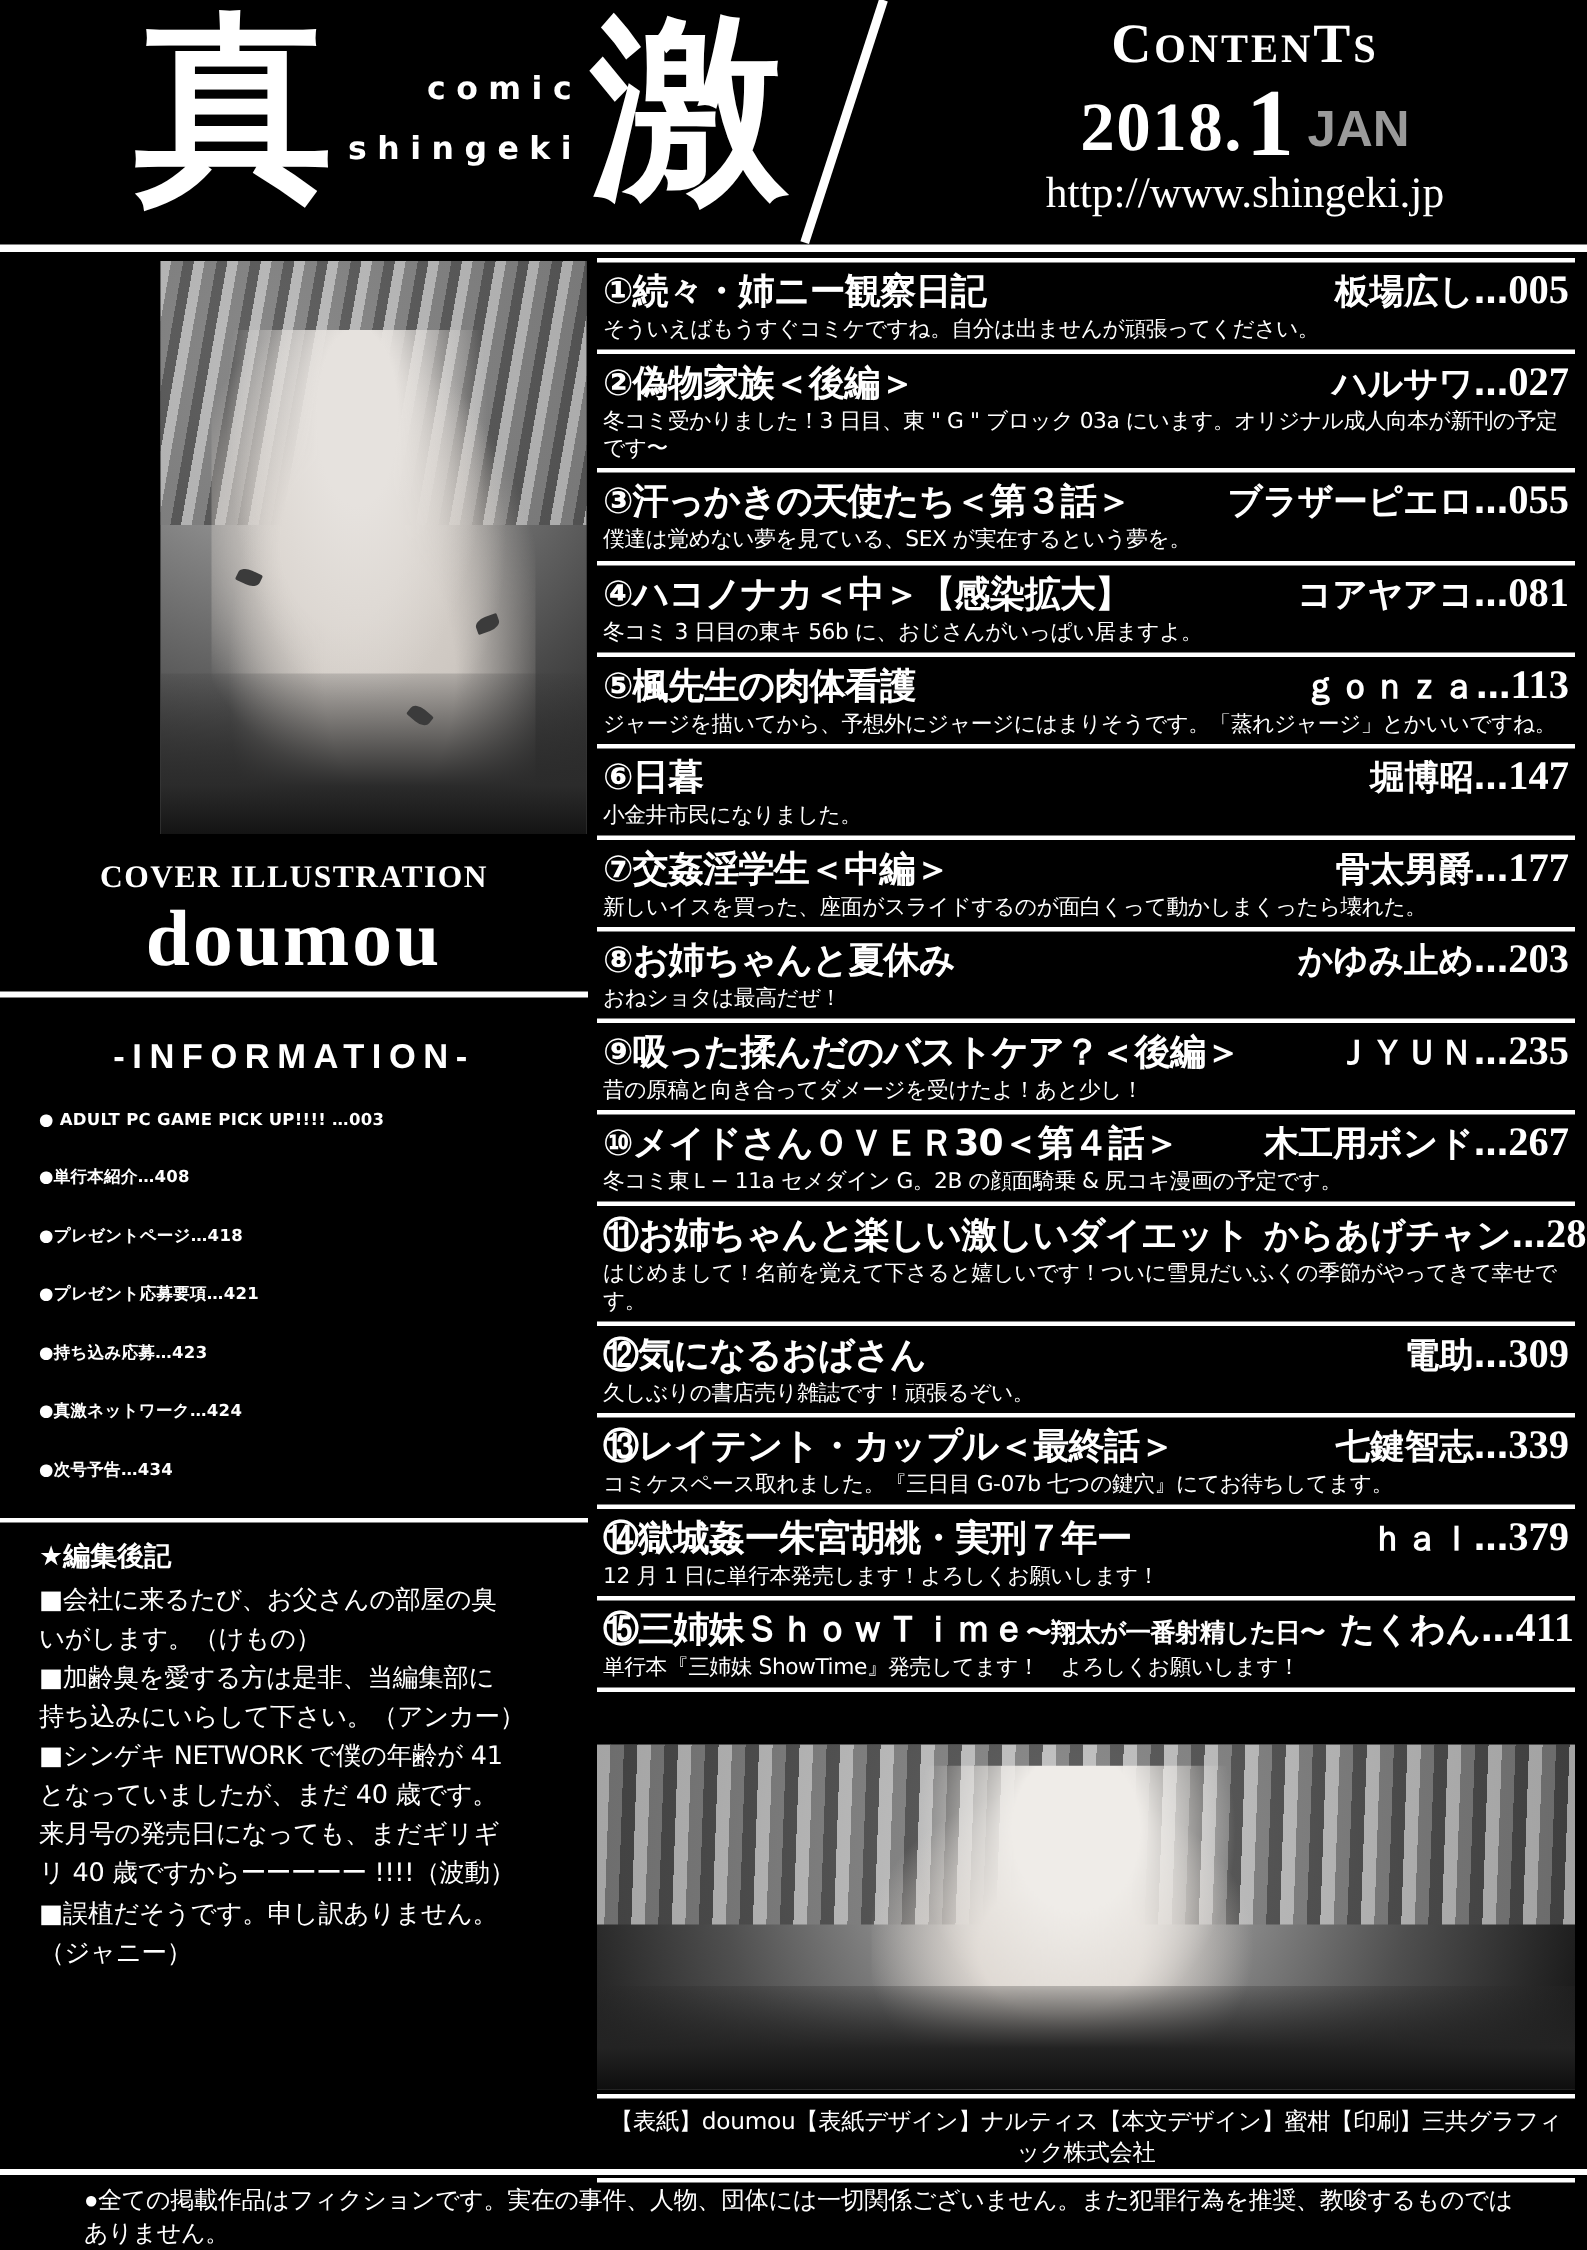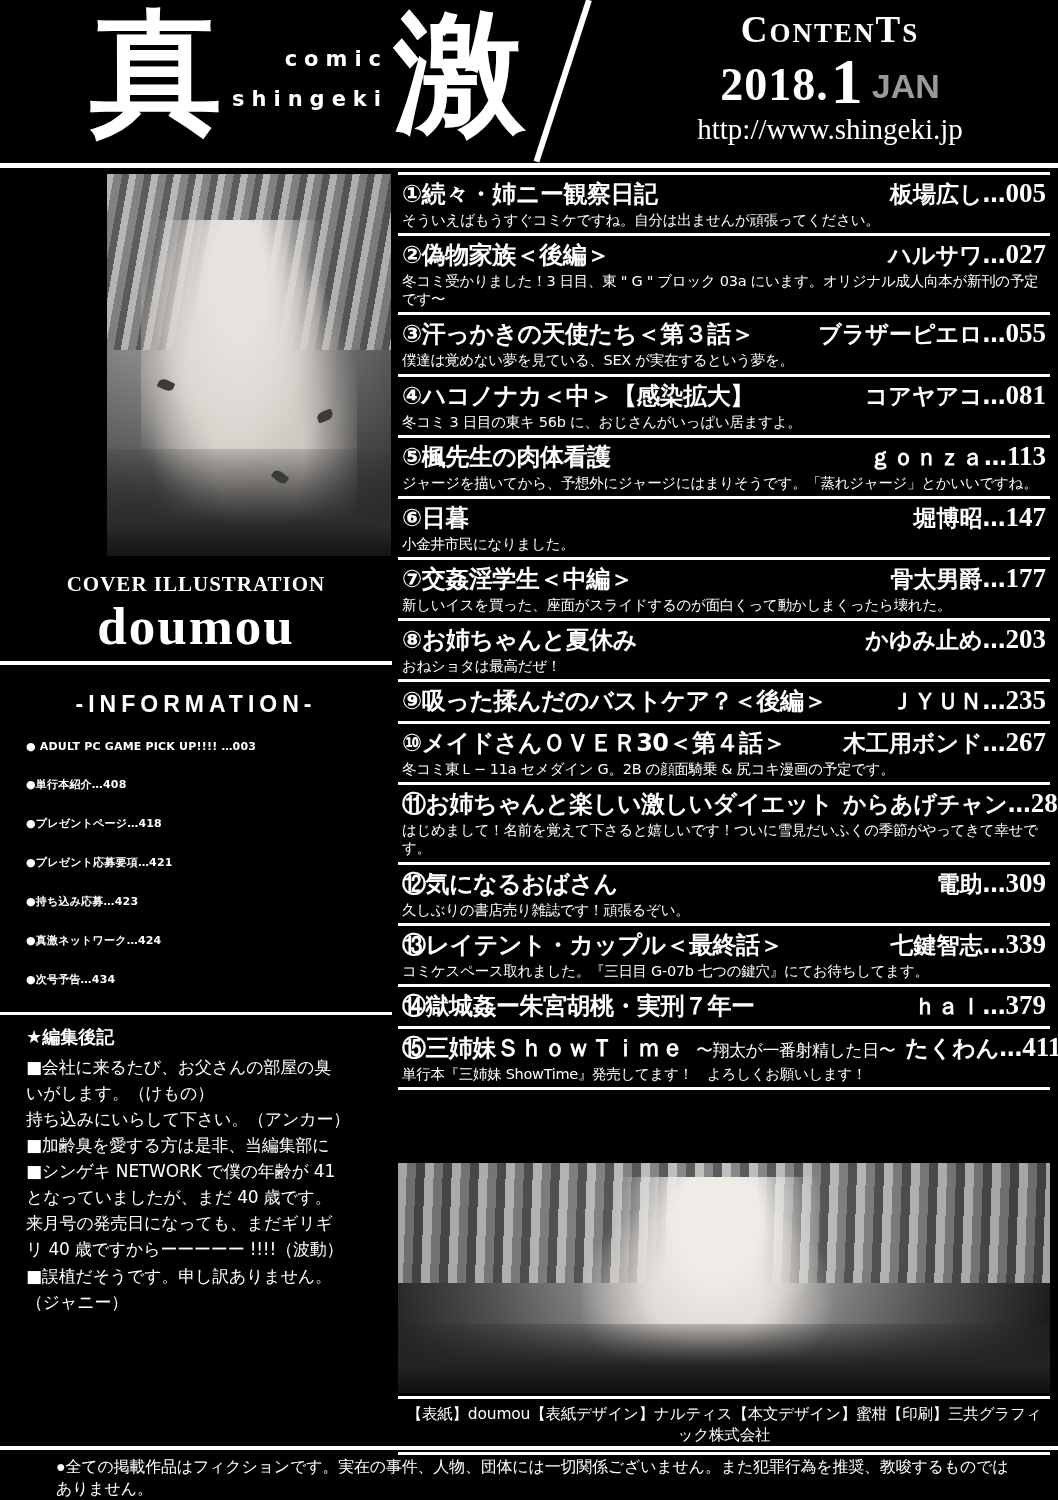--- a/index.html
+++ b/index.html
@@ -239,22 +239,21 @@
     white-space: nowrap;
   }
   .toc-title {
     font-family: "DejaVu Sans", sans-serif;
     font-size: 24px;
     font-weight: bold;
     letter-spacing: -0.5px;
   }
   .toc-title .sub {
     font-size: 17px;
-    font-weight: normal;
-    margin-left: 12px;
+    font-weight: bold;
   }
   .toc-right {
     font-family: "DejaVu Sans", sans-serif;
     font-size: 23px;
     font-weight: bold;
     margin-left: 10px;
   }
   .toc-right .pg {
     font-family: "Liberation Serif", serif;
     font-size: 27px;
@@ -379,22 +378,22 @@
     <li>●真激ネットワーク…424</li>
     <li>●次号予告…434</li>
   </ul>
 
   <div class="hr-left2"></div>
 
   <div class="postscript">
     <div class="ps-title">★編集後記</div>
     <p>■会社に来るたび、お父さんの部屋の臭</p>
     <p>いがします。（けもの）</p>
+    <p>■加齢臭を愛する方は是非、当編集部に</p>
     <p>持ち込みにいらして下さい。（アンカー）</p>
-    <p>■加齢臭を愛する方は是非、当編集部に</p>
     <p>■シンゲキ NETWORK で僕の年齢が 41</p>
     <p>となっていましたが、まだ 40 歳です。</p>
     <p>来月号の発売日になっても、まだギリギ</p>
     <p>リ 40 歳ですからーーーーー !!!!（波動）</p>
     <p>■誤植だそうです。申し訳ありません。</p>
     <p>（ジャニー）</p>
   </div>
 </div>
 
 <div class="toc">
@@ -461,20 +460,21 @@
       <span class="toc-right"><span>かゆみ止め</span>…<span class="pg">203</span></span>
     </div>
     <div class="toc-desc">おねショタは最高だぜ！</div>
   </div>
 
   <div class="toc-item">
     <div class="toc-line1">
       <span class="toc-title">⑨吸った揉んだのバストケア？＜後編＞</span>
       <span class="toc-right"><span>ＪＹＵＮ</span>…<span class="pg">235</span></span>
     </div>
+    <div class="toc-desc">昔の原稿と向き合ってダメージを受けたよ！あと少し！</div>
   </div>
 
   <div class="toc-item">
     <div class="toc-line1">
       <span class="toc-title">⑩メイドさんＯＶＥＲ30＜第４話＞</span>
       <span class="toc-right"><span>木工用ボンド</span>…<span class="pg">267</span></span>
     </div>
     <div class="toc-desc">冬コミ東Ｌ− 11a セメダイン G。2B の顔面騎乗 &amp; 尻コキ漫画の予定です。</div>
   </div>
 
@@ -500,20 +500,21 @@
       <span class="toc-right"><span>七鍵智志</span>…<span class="pg">339</span></span>
     </div>
     <div class="toc-desc">コミケスペース取れました。『三日目 G-07b 七つの鍵穴』にてお待ちしてます。</div>
   </div>
 
   <div class="toc-item">
     <div class="toc-line1">
       <span class="toc-title">⑭獄城姦ー朱宮胡桃・実刑７年ー</span>
       <span class="toc-right"><span>ｈａｌ</span>…<span class="pg">379</span></span>
     </div>
+    <div class="toc-desc">12 月 1 日に単行本発売します！よろしくお願いします！</div>
   </div>
 
   <div class="toc-item">
     <div class="toc-line1">
       <span class="toc-title"><span>⑮三姉妹ＳｈｏｗＴｉｍｅ</span><span class="sub">〜翔太が一番射精した日〜</span></span>
       <span class="toc-right"><span>たくわん</span>…<span class="pg">411</span></span>
     </div>
     <div class="toc-desc">単行本『三姉妹 ShowTime』発売してます！　よろしくお願いします！</div>
   </div>
 

